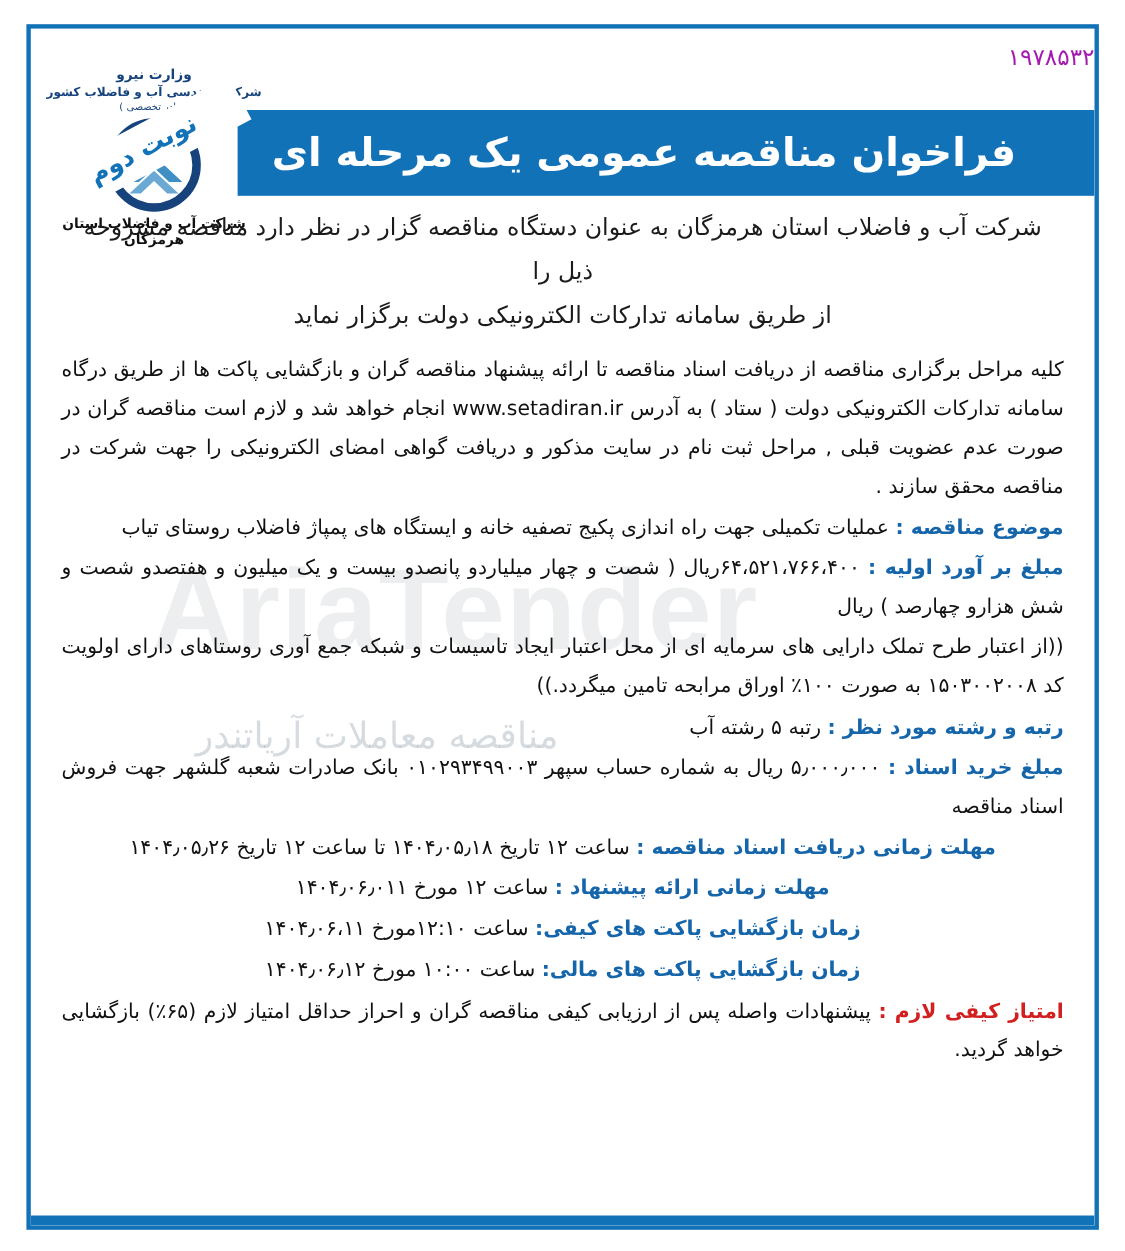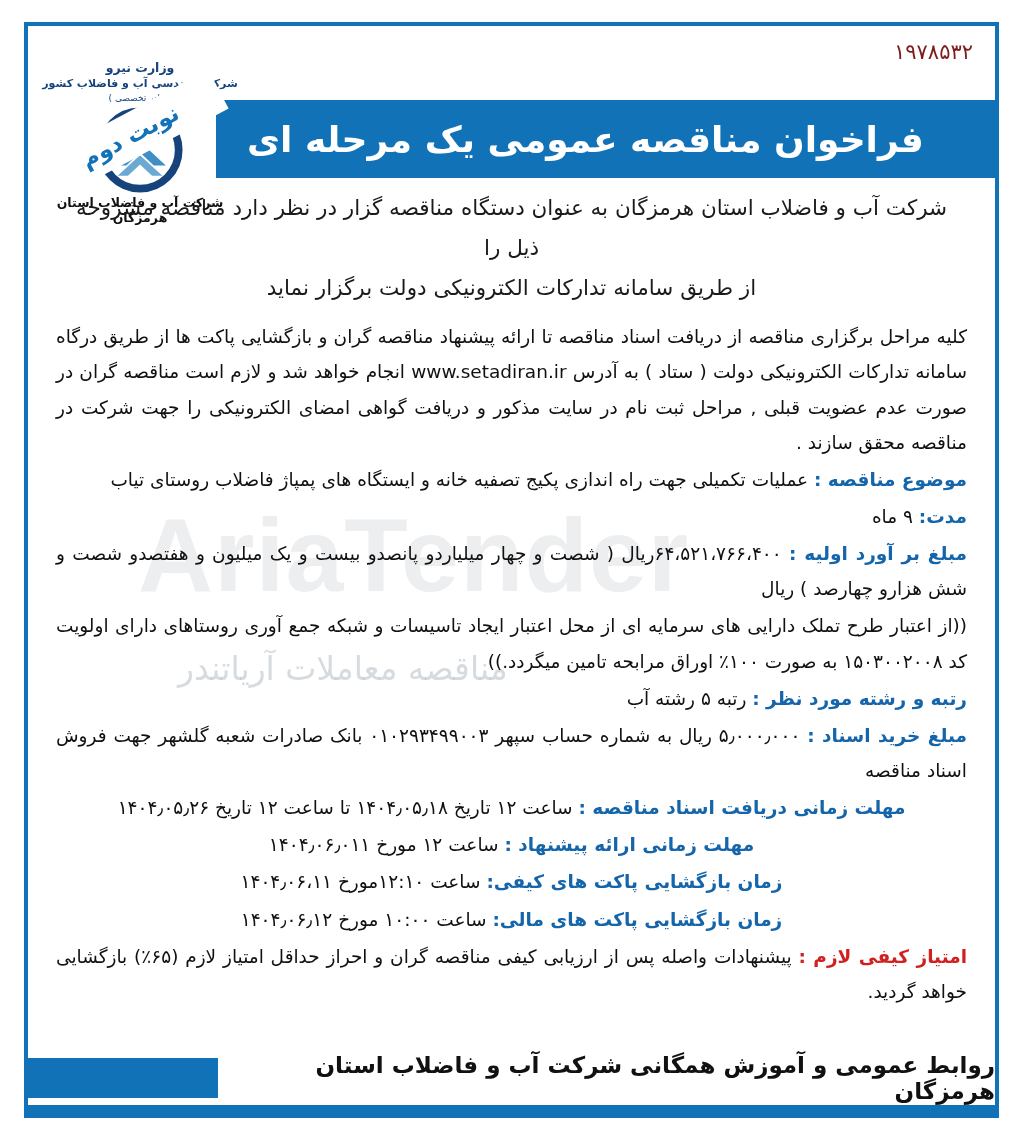--- a/index.html
+++ b/index.html
@@ -62,24 +62,23 @@
   .header-top {
     position: relative;
     display: flex;
     align-items: flex-start;
     justify-content: space-between;
     height: 152px;
     z-index: 2;
   }
   .ref-no {
     margin: 14px 0 0 0;
-    padding-right: 22px;
     font-size: 21px;
     letter-spacing: 3px;
-    color: #7f1d1d;
+    color: #a21caf;
     direction: ltr;
     unicode-bidi: isolate;
   }
   .logo-block {
     text-align: center;
     padding: 6px 26px 0 0;
     width: 250px;
   }
   .logo-line1 { font-size: 12.5px; font-weight: bold; color: #16437c; line-height: 1.35; margin-top: 28px; }
   .logo-line2 { font-size: 11px; font-weight: bold; color: #16437c; line-height: 1.35; }
@@ -242,24 +241,20 @@
         <span>کلیه مراحل برگزاری مناقصه از دریافت اسناد مناقصه تا ارائه پیشنهاد مناقصه گران و بازگشایی پاکت ها از طریق درگاه سامانه تدارکات الکترونیکی دولت ( ستاد ) به آدرس</span>
         <span class="ltr">www.setadiran.ir</span>
         <span>انجام خواهد شد و لازم است مناقصه گران در صورت عدم عضویت قبلی , مراحل ثبت نام در سایت مذکور و دریافت گواهی امضای الکترونیکی را جهت شرکت در مناقصه محقق سازند .</span>
       </p>
 
       <p class="para line-right">
         <span class="lbl">موضوع مناقصه :</span>
         <span>عملیات تکمیلی جهت راه اندازی پکیج تصفیه خانه و ایستگاه های پمپاژ فاضلاب روستای تیاب</span>
       </p>
 
-      <p class="para line-right">
-        <span class="lbl">مدت:</span>
-        <span>۹ ماه</span>
-      </p>
 
       <p class="para">
         <span class="lbl">مبلغ بر آورد اولیه :</span>
         <span class="mono-num">۶۴،۵۲۱،۷۶۶،۴۰۰</span><span>ریال ( شصت و چهار میلیاردو پانصدو بیست و یک میلیون و هفتصدو شصت و شش هزارو چهارصد ) ریال</span>
       </p>
 
       <p class="para">
         <span>((از اعتبار طرح تملک دارایی های  سرمایه ای از محل اعتبار ایجاد تاسیسات و شبکه جمع آوری روستاهای دارای اولویت کد</span>
         <span class="mono-num">۱۵۰۳۰۰۲۰۰۸</span>
         <span>به صورت ۱۰۰٪ اوراق مرابحه تامین میگردد.))</span>
@@ -300,20 +295,16 @@
       </p>
 
 
       <p class="para">
         <span class="lbl-red">امتیاز کیفی لازم :</span>
         <span>پیشنهادات واصله پس از ارزیابی کیفی مناقصه گران و احراز حداقل امتیاز لازم (۶۵٪) بازگشایی خواهد گردید.</span>
       </p>
 
     </div>
 
-    <div class="footer-wrap">
-      <div class="footer-text">روابط عمومی و آموزش همگانی شرکت آب و فاضلاب استان هرمزگان</div>
-      <div class="footer-bar-blue"></div>
-    </div>
     <div class="bottom-rule"></div>
 
   </div>
 </div>
 
 </body></html>

